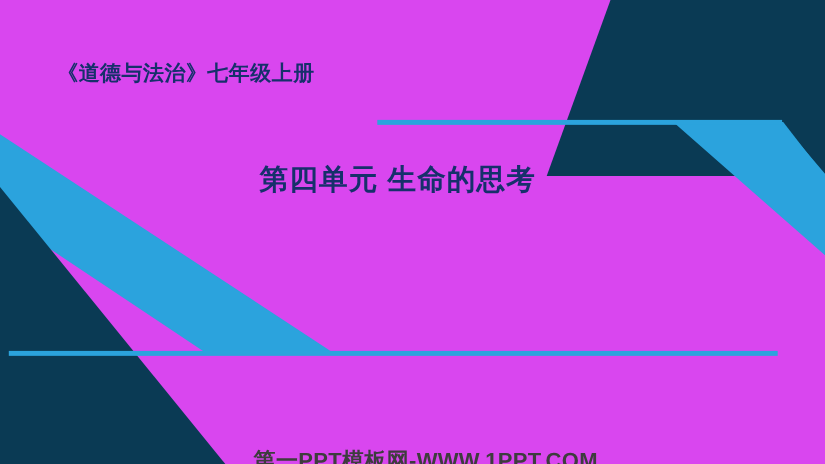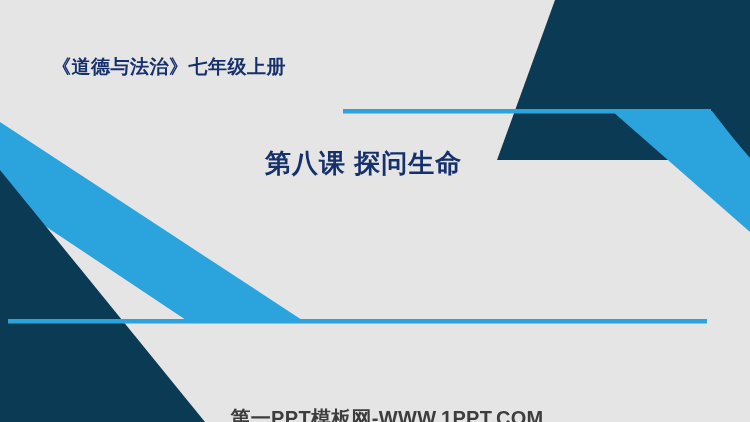--- a/index.html
+++ b/index.html
@@ -4,21 +4,21 @@
 <style>
   html, body {
     margin: 0;
     padding: 0;
     background: #ffffff;
   }
   #slide {
     position: relative;
     width: 750px;
     height: 422px;
-    background: #e5e5e5;
+    background: #d946ef;
     overflow: hidden;
     font-family: "Liberation Sans", "DejaVu Sans", sans-serif;
   }
   .svg-layer {
     position: absolute;
     left: 0;
     top: 0;
     width: 750px;
     height: 422px;
   }
@@ -96,20 +96,20 @@
     <polygon points="0,170 0,422 205,422" fill="#0a3a54"></polygon>
 
     <rect x="343" y="109" width="368" height="4.5" fill="#2ba3dd"></rect>
 
     <rect x="8" y="319" width="699" height="4.5" fill="#2ba3dd"></rect>
   </svg>
 
   <div class="subtitle">《道德与法治》七年级上册</div>
 
   <div class="title-block">
-    <div class="title-line l2">第八课  探问生命</div>
+    <div class="title-line l1">第四单元  生命的思考</div>
   </div>
 
   <div class="footer">
     <span class="footer-inner">第一PPT模板网-WWW.1PPT.COM</span>
   </div>
 
 </div>
 
 </body></html>

